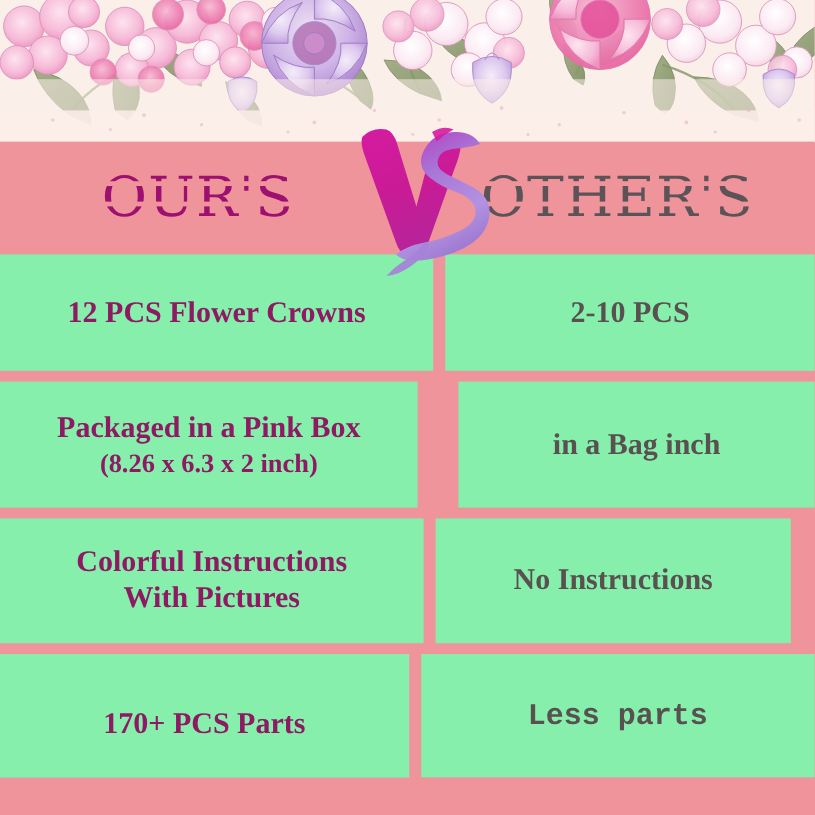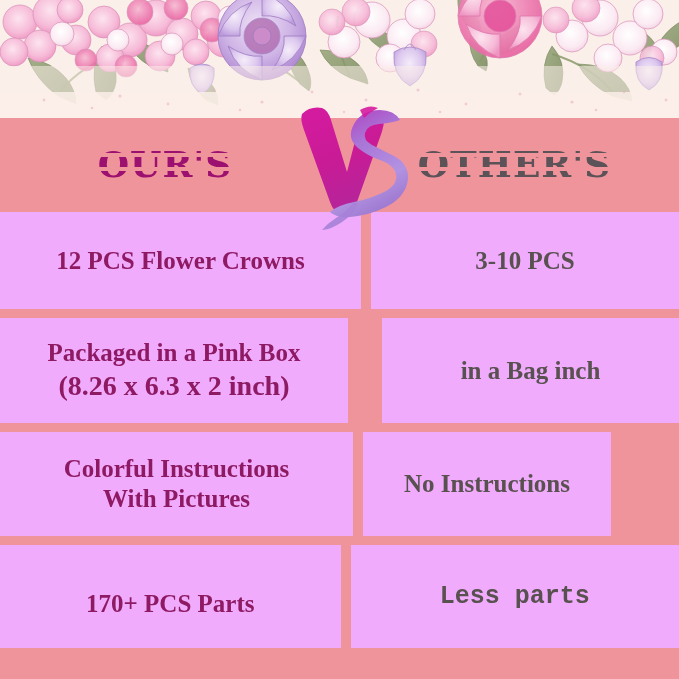--- a/index.html
+++ b/index.html
@@ -22,22 +22,22 @@
 
   
   .header-bar{
     position:absolute;left:0;top:118px;width:679px;height:91px;
     background:#F0949B;
   }
   .hdr-our, .hdr-other{
     position:absolute;top:0;height:91px;
     display:flex;align-items:center;
     font-family:"DejaVu Serif", serif;
-    font-weight:bold;
-    font-size:36px;
+    font-weight:normal;
+    font-size:46px;
     letter-spacing:1px;
   }
   .hdr-our{ left:0;  width:330px; justify-content:center; color:#9C1070; }
   .hdr-other{ left:350px; width:329px; justify-content:center; color:#5B5358; }
   .stencil-wrap{position:relative;display:inline-block;}
   .stencil-wrap .bars{
     position:absolute;left:-2px;right:-2px;top:0;bottom:0;
     pointer-events:none;
   }
   .stencil-wrap .bars i{
@@ -56,41 +56,41 @@
 
   
   .table{
     position:absolute;left:0;top:209px;width:679px;height:440px;
   }
   .row{
     position:absolute;left:0;width:679px;
     display:flex;
   }
   .cell{
-    background:#f0abfc;
+    background:#86efac;
     display:flex;align-items:center;justify-content:center;
     text-align:center;
     box-sizing:border-box;
     line-height:1.12;
   }
   .cell.left{
     color:#8E1A63;
     font-weight:bold;
     font-size:25px;
     padding:0 10px;
   }
   .cell.right{
     color:#595050;
     font-weight:bold;
     font-size:25px;
     padding:0 10px;
   }
   .cell .sub{
     display:block;
-    font-size:28px;
+    font-size:22px;
     margin-top:3px;
   }
   .cell .ln{display:block;}
 
   
   .footer-band{
     position:absolute;left:0;top:648px;width:679px;height:31px;
     background:#F0949B;
   }
 </style>
@@ -313,40 +313,40 @@
   </svg>
 </div>
 
 <div class="table">
 
   <div class="row" style="top:3px;height:97px;">
     <div class="cell left" style="width:361px;margin-right:10px;height:97px;">
       <span class="ln">12 PCS Flower Crowns</span>
     </div>
     <div class="cell right" style="width:308px;height:97px;">
-      <span class="ln">3-10 PCS</span>
+      <span class="ln">2-10 PCS</span>
     </div>
   </div>
 
   <div class="row" style="top:109px;height:105px;gap:24px;">
     <div class="cell left" style="width:361px;margin-right:10px;height:105px;flex-direction:column;">
       <span class="ln">Packaged in a Pink Box</span>
       <span class="sub">(8.26 x 6.3 x 2 inch)</span>
     </div>
     <div class="cell right" style="width:308px;height:105px;">
       <span class="ln">in a  Bag inch</span>
     </div>
   </div>
 
   <div class="row" style="top:223px;height:104px;">
     <div class="cell left" style="width:353px;margin-right:10px;height:104px;flex-direction:column;">
       <span class="ln">Colorful Instructions</span>
       <span class="ln" style="margin-top:2px;font-family:Liberation Serif, serif;">With Pictures</span>
     </div>
-    <div class="cell right" style="width:248px;height:104px;">
+    <div class="cell right" style="width:296px;height:104px;">
       <span class="ln">No Instructions</span>
     </div>
   </div>
 
   <div class="row" style="top:336px;height:103px;">
     <div class="cell left" style="width:361px;margin-right:10px;height:118px;">
       <span class="ln">170+ PCS Parts</span>
     </div>
     <div class="cell right" style="width:348px;height:103px;font-family:Liberation Mono, monospace;">
       <span class="ln">Less parts</span>

